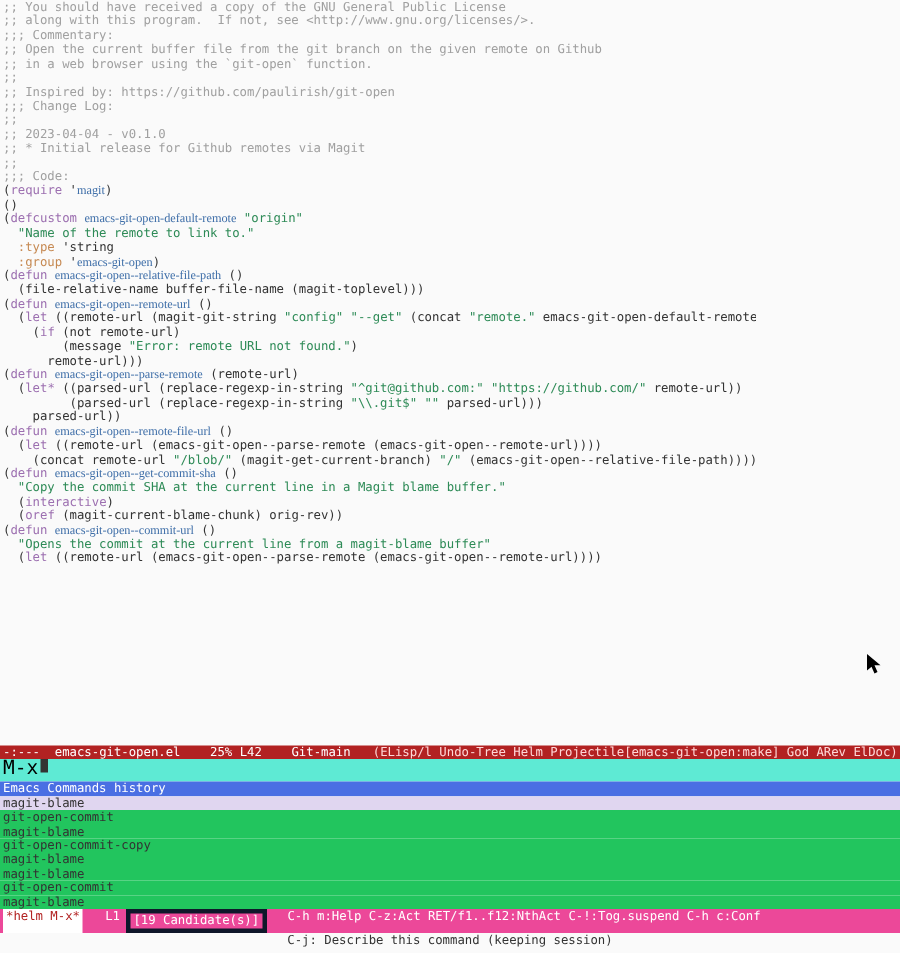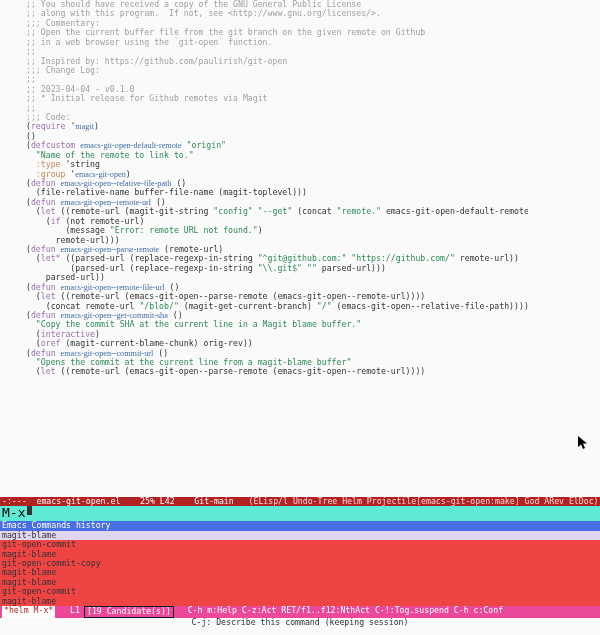--- a/index.html
+++ b/index.html
@@ -11,21 +11,20 @@
     font-size: 8.2px;
     line-height: 1.15;
     overflow: hidden;
   }
   #editor {
     width: 504px;
     height: 497px;
     padding: 0 2px;
     white-space: pre;
     overflow: hidden;
-    margin-left: 24px;
   }
   .ln { display: block; white-space: pre; }
   .c { color: #a0a0a0; }       
   .kw { color: #9c6fb0; }      
   .fn { color: #3e6ea8; font-family: Liberation Serif, serif; }      
   .s  { color: #2e8b57; }      
   .t  { color: #c68a53; }      
   .p  { color: #333; }      
   .modeline-main {
     background: #b22222;
@@ -51,35 +50,35 @@
     background: #4a6fe3;
     color: #fff;
     padding: 0 2px;
     font-size: 8.2px;
   }
   #helm-cands { background: #fafafa; }
   #helm-cands .cand {
     font-size: 8.2px;
     color: #333;
     padding: 0 2px;
-    background: #ef4444;
+    background: #22c55e;
     cursor: pointer;
   }
   #helm-cands .cand.sel { background: #e0d6f0; }
   #helm-modeline {
     background: #ec4899;
     color: #fff;
     font-size: 8.2px;
     padding: 0 2px;
     display: flex;
     overflow: hidden;
     white-space: nowrap;
   }
   #helm-modeline .src { background: #fff; color: #b22222; padding: 0 2px; }
-  #helm-modeline .cnt { border: 1px solid #0f172a; padding: 0 2px; margin: 0 4px; }
+  #helm-modeline .cnt { border: 3px solid #0f172a; padding: 0 2px; margin: 0 4px; }
   #echo { font-size: 8.2px; color: #333; padding: 0 2px; text-align: center; }
   #mouse {
     position: absolute;
     left: 578px; top: 436px;
     pointer-events: none;
   }
   #mouse svg { display: block; }
 </style>
 </head>
 <body>

